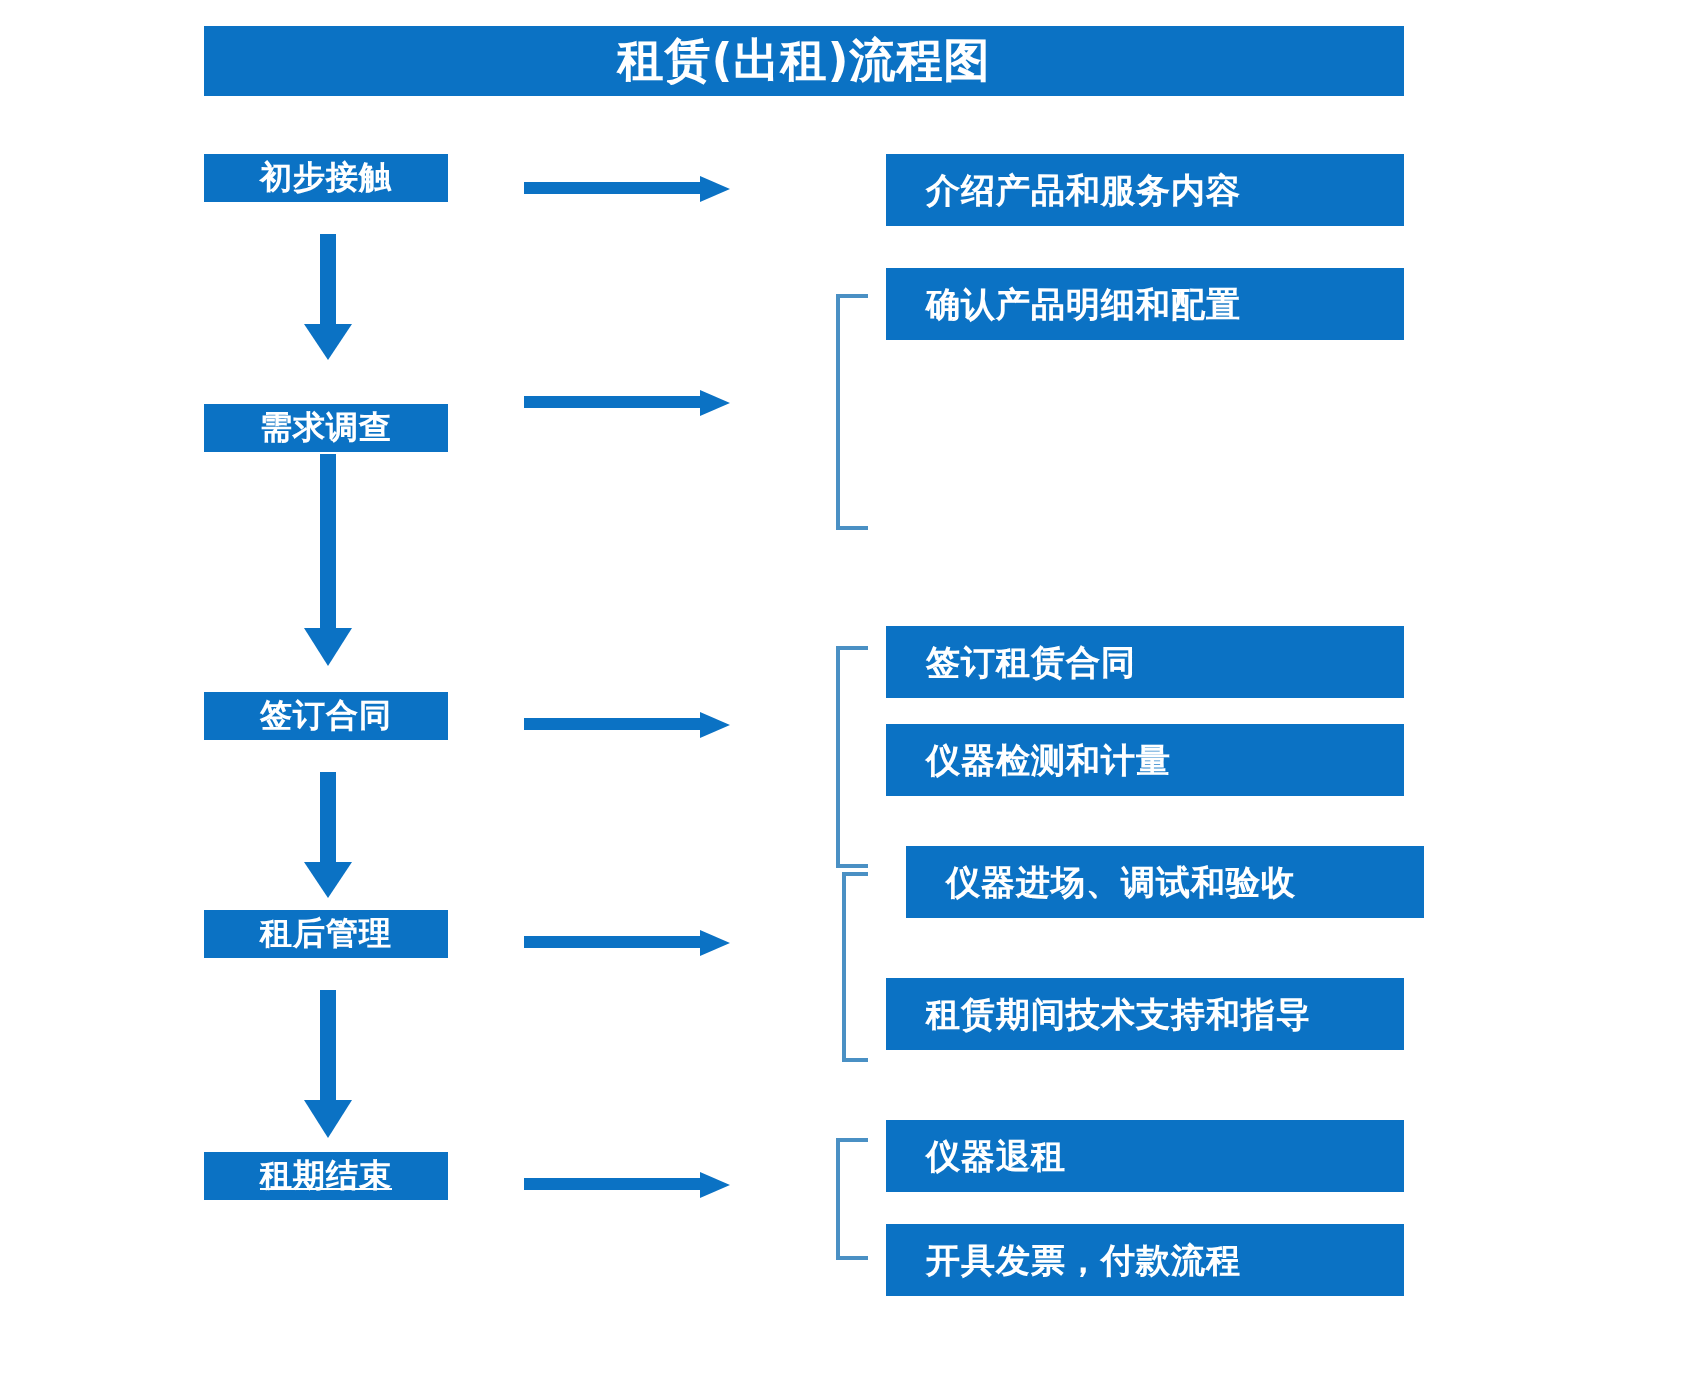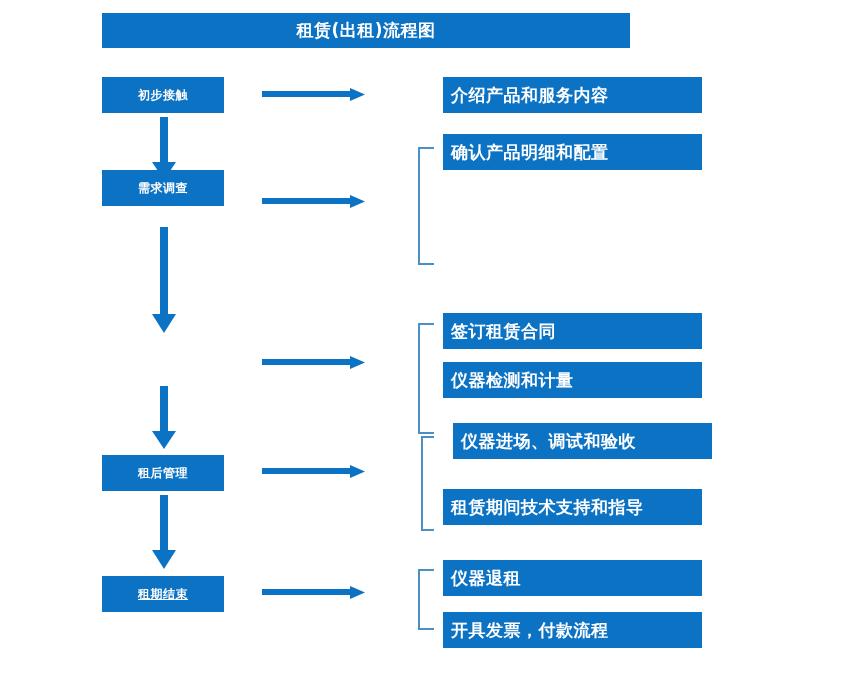--- a/index.html
+++ b/index.html
@@ -32,47 +32,47 @@
     align-items: center;
     letter-spacing: 0.5px;
     box-sizing: border-box;
     white-space: nowrap;
   }
 
   
   .title-banner {
     left: 102px;
     top: 13px;
-    width: 528px;
+    width: 600px;
     height: 35px;
     justify-content: center;
-    font-size: 17px;
+    font-size: 23px;
     background: #0b72c4;
   }
 
   
   .stage-box {
     left: 102px;
     width: 122px;
-    height: 36px;
+    height: 24px;
     justify-content: center;
-    font-size: 12px;
+    font-size: 16px;
   }
   .stage-0 { top: 77px; }
-  .stage-1 { top: 170px; font-family: Liberation Serif, serif; }
+  .stage-1 { top: 202px; font-family: Liberation Serif, serif; }
   .stage-2 { top: 346px; }
   .stage-3 { top: 455px; }
   .stage-4 { top: 576px; text-decoration: underline; }
 
   
   .detail-box {
     left: 443px;
     width: 259px;
     height: 36px;
-    padding-left: 8px;
+    padding-left: 20px;
     font-size: 17px;
   }
   .d-0 { top: 77px; }
   .d-1 { top: 134px; }
   .d-2 { top: 186px; }
   .d-3 { top: 241px; }
   .d-4 { top: 313px; }
   .d-5 { top: 362px; }
   .d-6 { top: 423px; margin-left: 10px; }
   .d-7 { top: 489px; }
@@ -145,20 +145,21 @@
     <g fill="none" stroke="#4a90c4" stroke-width="2">
       <path d="M 434 437 L 422 437 L 422 530 L 434 530"></path>
     </g>
     <g fill="none" stroke="#4a90c4" stroke-width="2">
       <path d="M 434 570 L 419 570 L 419 629 L 434 629"></path>
     </g>
   </svg>
 
   <div class="box stage-box stage-0">初步接触</div>
   <div class="box stage-box stage-1">需求调查</div>
+  <div class="box stage-box stage-2">签订合同</div>
   <div class="box stage-box stage-3">租后管理</div>
   <div class="box stage-box stage-4">租期结束</div>
 
   <div class="box detail-box d-0">介绍产品和服务内容</div>
   <div class="box detail-box d-1">确认产品明细和配置</div>
   <div class="box detail-box d-4">签订租赁合同</div>
   <div class="box detail-box d-5">仪器检测和计量</div>
   <div class="box detail-box d-6">仪器进场、调试和验收</div>
   <div class="box detail-box d-7">租赁期间技术支持和指导</div>
   <div class="box detail-box d-8">仪器退租</div>

